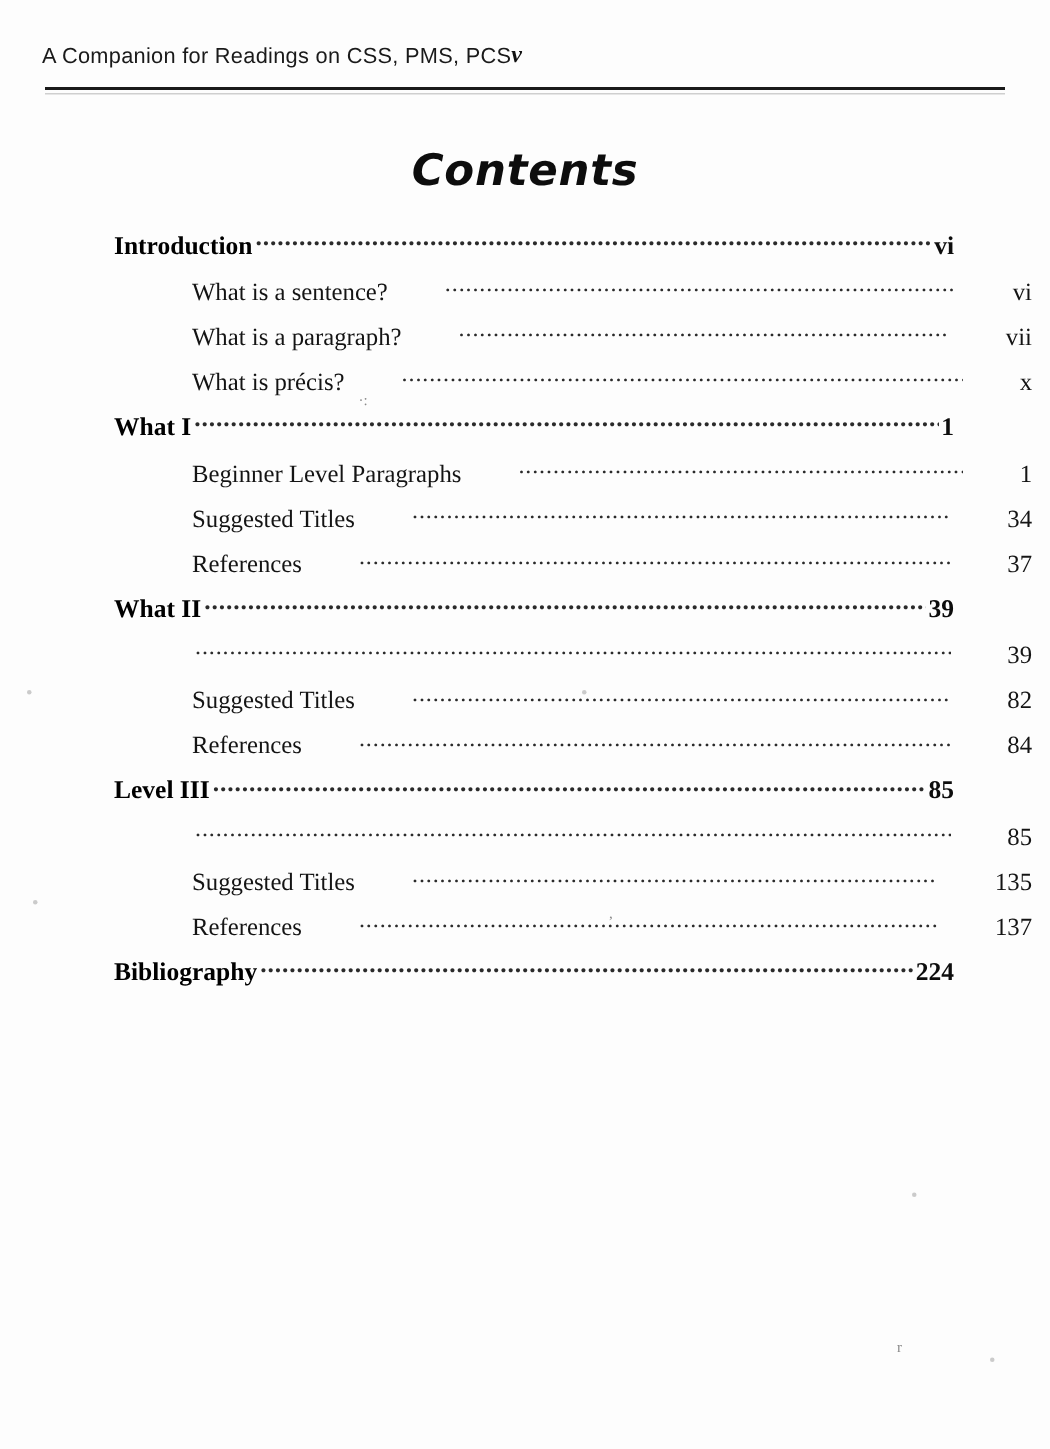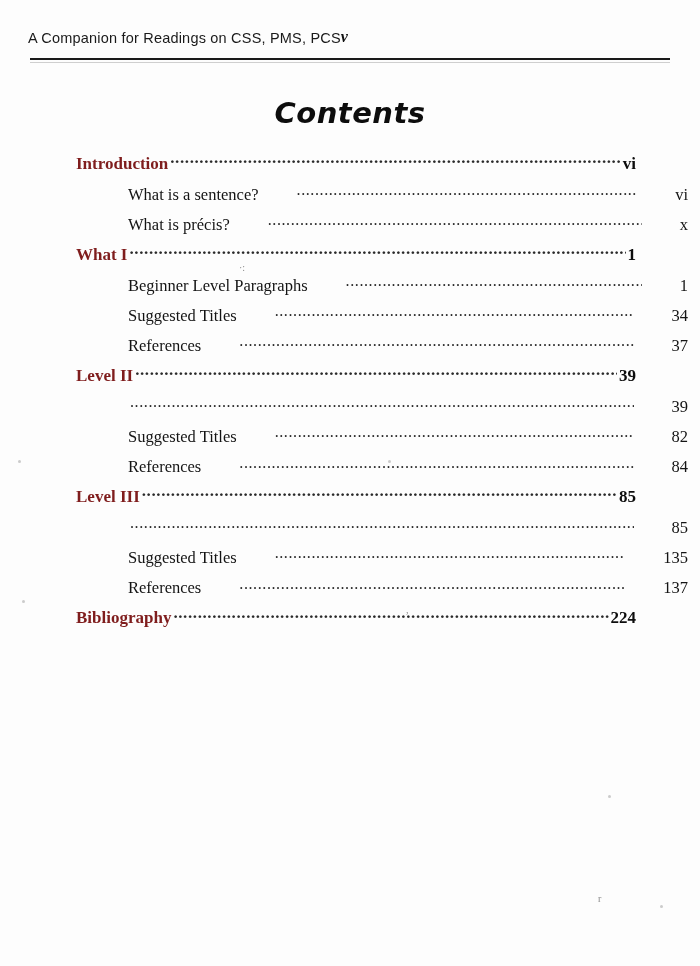--- a/index.html
+++ b/index.html
@@ -109,21 +109,21 @@
   }
 
   .toc-label {
     white-space: nowrap;
     flex: 0 0 auto;
   }
   .level-0 .toc-label {
     font-family: "Liberation Serif", serif;
     font-weight: bold;
     font-size: 17px;
-    color: #7f1d1d;
+    color: #000000;
   }
   .level-1 .toc-label {
     font-family: "Liberation Serif", serif;
     font-weight: normal;
     font-size: 16.5px;
     color: #141414;
   }
 
   .toc-leader {
     flex: 1 1 auto;
@@ -195,20 +195,25 @@
         <span class="toc-label">Introduction</span>
         <span class="toc-leader"></span>
         <span class="toc-page">vi</span>
       </div>
       <div class="toc-row level-1">
         <span class="toc-label">What is a sentence?</span>
         <span class="toc-leader"></span>
         <span class="toc-page">vi</span>
       </div>
       <div class="toc-row level-1">
+        <span class="toc-label">What is a paragraph?</span>
+        <span class="toc-leader"></span>
+        <span class="toc-page">vii</span>
+      </div>
+      <div class="toc-row level-1">
         <span class="toc-label">What is précis?</span>
         <span class="toc-leader"></span>
         <span class="toc-page">x</span>
       </div>
       <div class="toc-row level-0">
         <span class="toc-label">What I</span>
         <span class="toc-leader"></span>
         <span class="toc-page">1</span>
       </div>
       <div class="toc-row level-1">
@@ -220,21 +225,21 @@
         <span class="toc-label">Suggested Titles</span>
         <span class="toc-leader"></span>
         <span class="toc-page">34</span>
       </div>
       <div class="toc-row level-1">
         <span class="toc-label">References</span>
         <span class="toc-leader"></span>
         <span class="toc-page">37</span>
       </div>
       <div class="toc-row level-0">
-        <span class="toc-label">Level II</span>
+        <span class="toc-label">What II</span>
         <span class="toc-leader"></span>
         <span class="toc-page">39</span>
       </div>
       <div class="toc-row level-1">
         <span class="toc-leader"></span>
         <span class="toc-page">39</span>
       </div>
       <div class="toc-row level-1">
         <span class="toc-label">Suggested Titles</span>
         <span class="toc-leader"></span>

